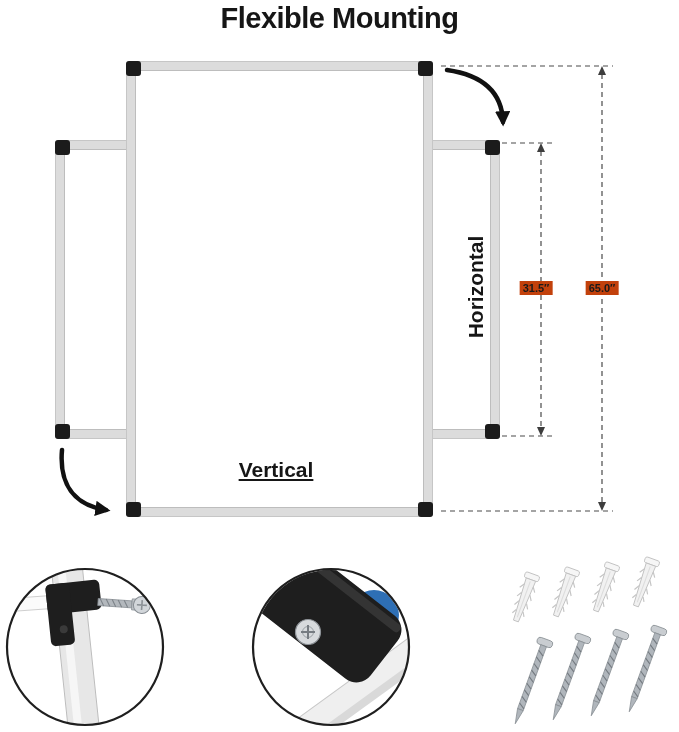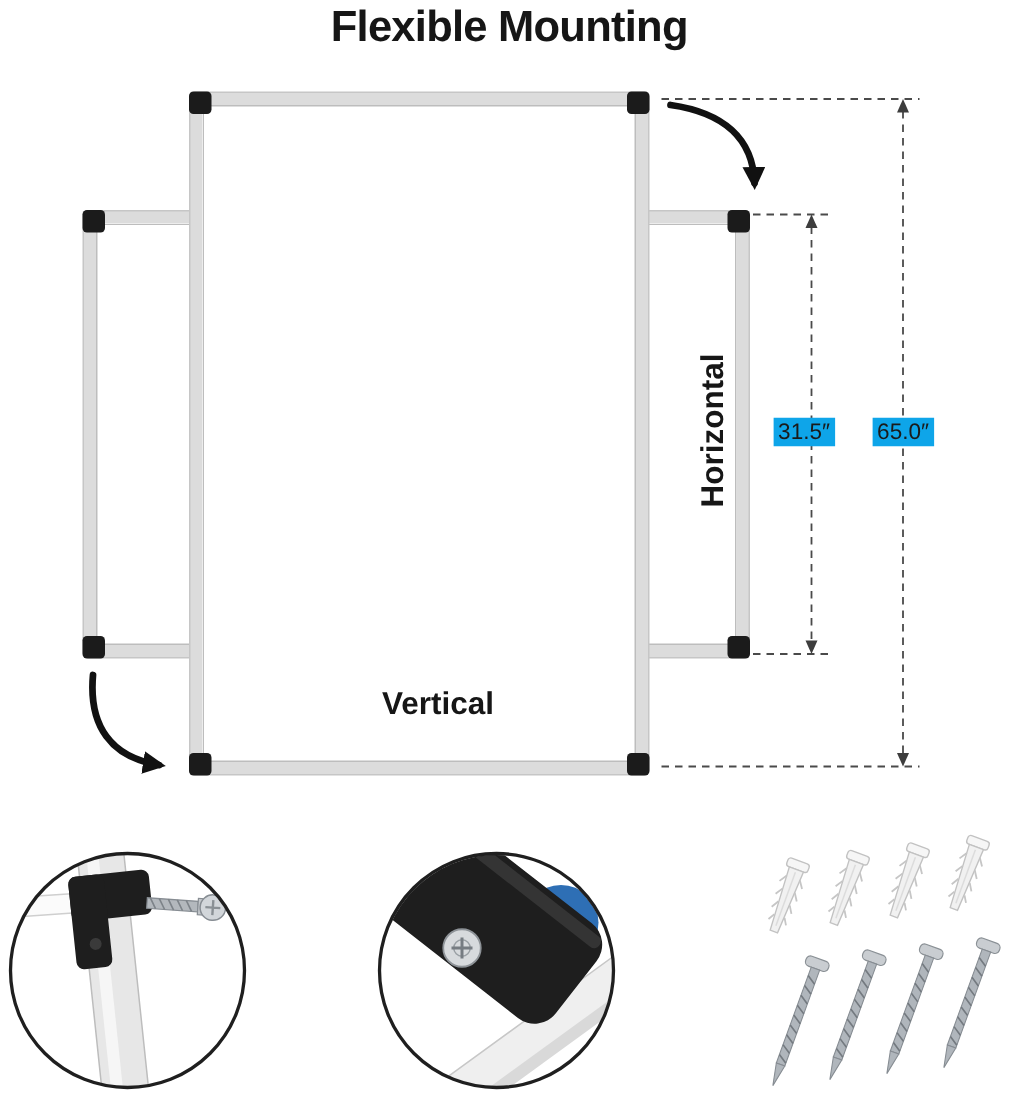--- a/index.html
+++ b/index.html
@@ -24,24 +24,24 @@
   .cap.tl{top:-9px;left:-9px;}
   .cap.tr{top:-9px;right:-9px;}
   .cap.bl{bottom:-9px;left:-9px;}
   .cap.br{bottom:-9px;right:-9px;}
   .overlay{position:absolute;left:0;top:0;z-index:3;pointer-events:none;}
   .olabel{
     position:absolute;font-weight:bold;font-size:21px;color:#161616;z-index:4;
     transform:translate(-50%,-50%);white-space:nowrap;
   }
   .h-label{left:476px;top:287px;transform:translate(-50%,-50%) rotate(-90deg);}
-  .v-label{left:292px;top:470px;}
+  .v-label{left:276px;top:470px;text-decoration:underline;}
   .dim-label{
-    position:absolute;font-weight:normal;font-size:15px;color:#1a1a1a;z-index:4;
-    transform:translate(-50%,-50%);background:#0ea5e9;padding:1px 3px;white-space:nowrap;
+    position:absolute;font-weight:bold;font-size:11px;color:#1a1a1a;z-index:4;
+    transform:translate(-50%,-50%);background:#c2410c;padding:1px 3px;white-space:nowrap;
   }
   .dl-a{left:536px;top:288px;}
   .dl-b{left:602px;top:288px;}
 </style>
 </head>
 <body>
 
 <div class="stage">
 
   <div class="title">Flexible Mounting</div>

